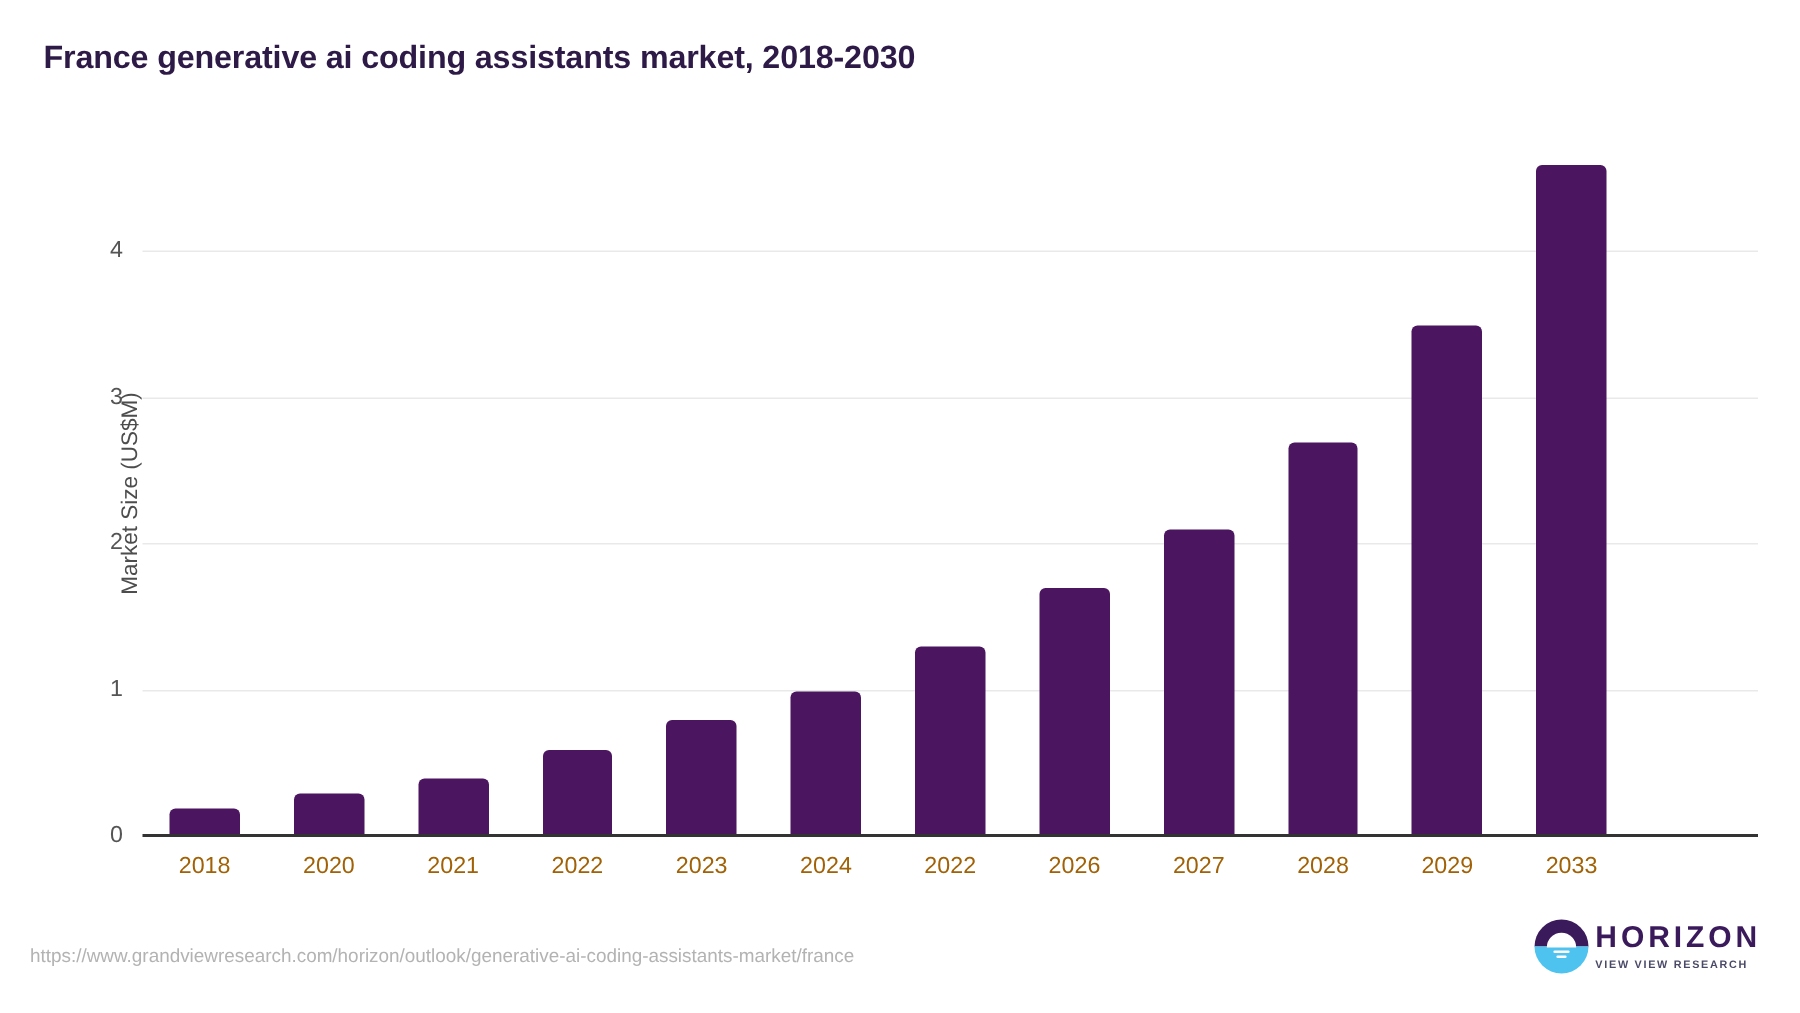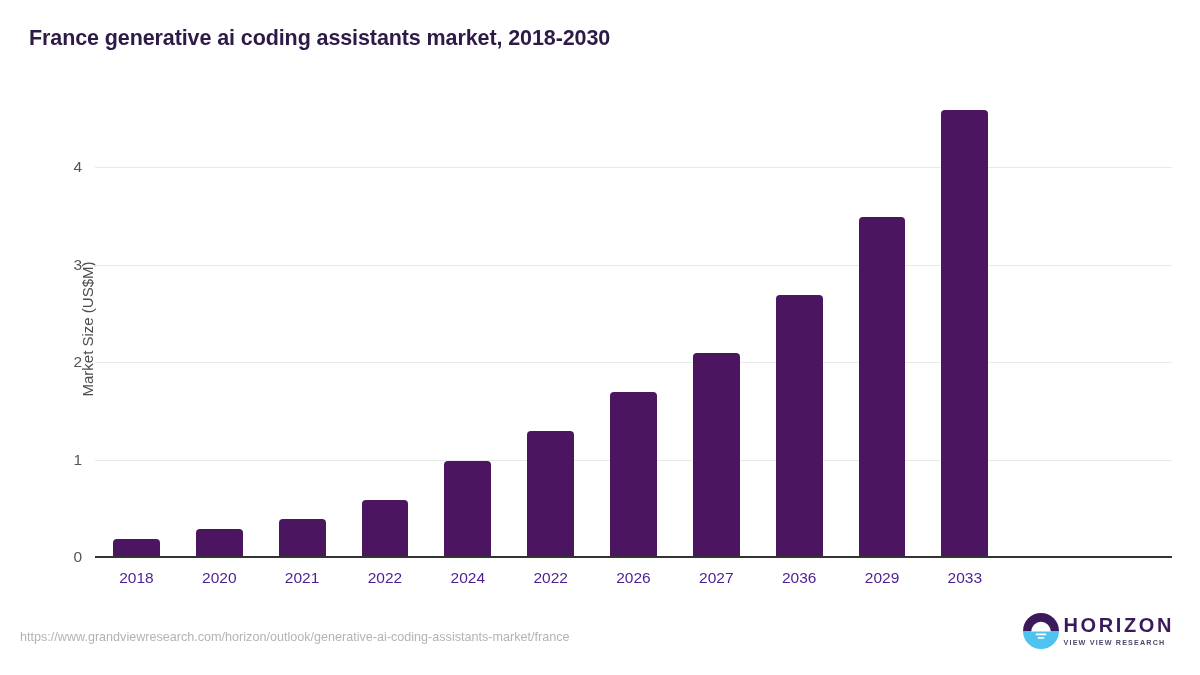--- a/index.html
+++ b/index.html
@@ -100,21 +100,21 @@
     background: #4b1560;
     border-radius: 4px 4px 0 0;
   }
   .x-label {
     position: absolute;
     top: 100%;
     left: 0; right: 0;
     margin-top: 11px;
     text-align: center;
     font-size: 15.5px;
-    color: #4c1d95;
+    color: #a16207;
   }
 
   
   #source-url {
     position: absolute;
     left: 20px; top: 630px;
     font-size: 12.6px;
     color: #b3b3b3;
     white-space: nowrap;
   }
@@ -184,38 +184,42 @@
           </div>
           <div class="bar-slot" style="width: 7.69231%;">
             <div class="bar" title="2021: 0.4" style="height: 8.51064%; background: rgb(75, 21, 96);"></div>
             <div class="x-label">2021</div>
           </div>
           <div class="bar-slot" style="width: 7.69231%;">
             <div class="bar" title="2022: 0.6" style="height: 12.766%; background: rgb(75, 21, 96);"></div>
             <div class="x-label">2022</div>
           </div>
           <div class="bar-slot" style="width: 7.69231%;">
+            <div class="bar" title="2023: 0.8" style="height: 17.0213%; background: rgb(75, 21, 96);"></div>
+            <div class="x-label">2023</div>
+          </div>
+          <div class="bar-slot" style="width: 7.69231%;">
             <div class="bar" title="2024: 1" style="height: 21.2766%; background: rgb(75, 21, 96);"></div>
             <div class="x-label">2024</div>
           </div>
           <div class="bar-slot" style="width: 7.69231%;">
             <div class="bar" title="2025: 1.3" style="height: 27.6596%; background: rgb(75, 21, 96);"></div>
             <div class="x-label">2022</div>
           </div>
           <div class="bar-slot" style="width: 7.69231%;">
             <div class="bar" title="2026: 1.7" style="height: 36.1702%; background: rgb(75, 21, 96);"></div>
             <div class="x-label">2026</div>
           </div>
           <div class="bar-slot" style="width: 7.69231%;">
             <div class="bar" title="2027: 2.1" style="height: 44.6809%; background: rgb(75, 21, 96);"></div>
             <div class="x-label">2027</div>
           </div>
           <div class="bar-slot" style="width: 7.69231%;">
             <div class="bar" title="2028: 2.7" style="height: 57.4468%; background: rgb(75, 21, 96);"></div>
-            <div class="x-label">2036</div>
+            <div class="x-label">2028</div>
           </div>
           <div class="bar-slot" style="width: 7.69231%;">
             <div class="bar" title="2029: 3.5" style="height: 74.4681%; background: rgb(75, 21, 96);"></div>
             <div class="x-label">2029</div>
           </div>
           <div class="bar-slot" style="width: 7.69231%;">
             <div class="bar" title="2030: 4.6" style="height: 97.8723%; background: rgb(75, 21, 96);"></div>
             <div class="x-label">2033</div>
           </div>
         </div>

